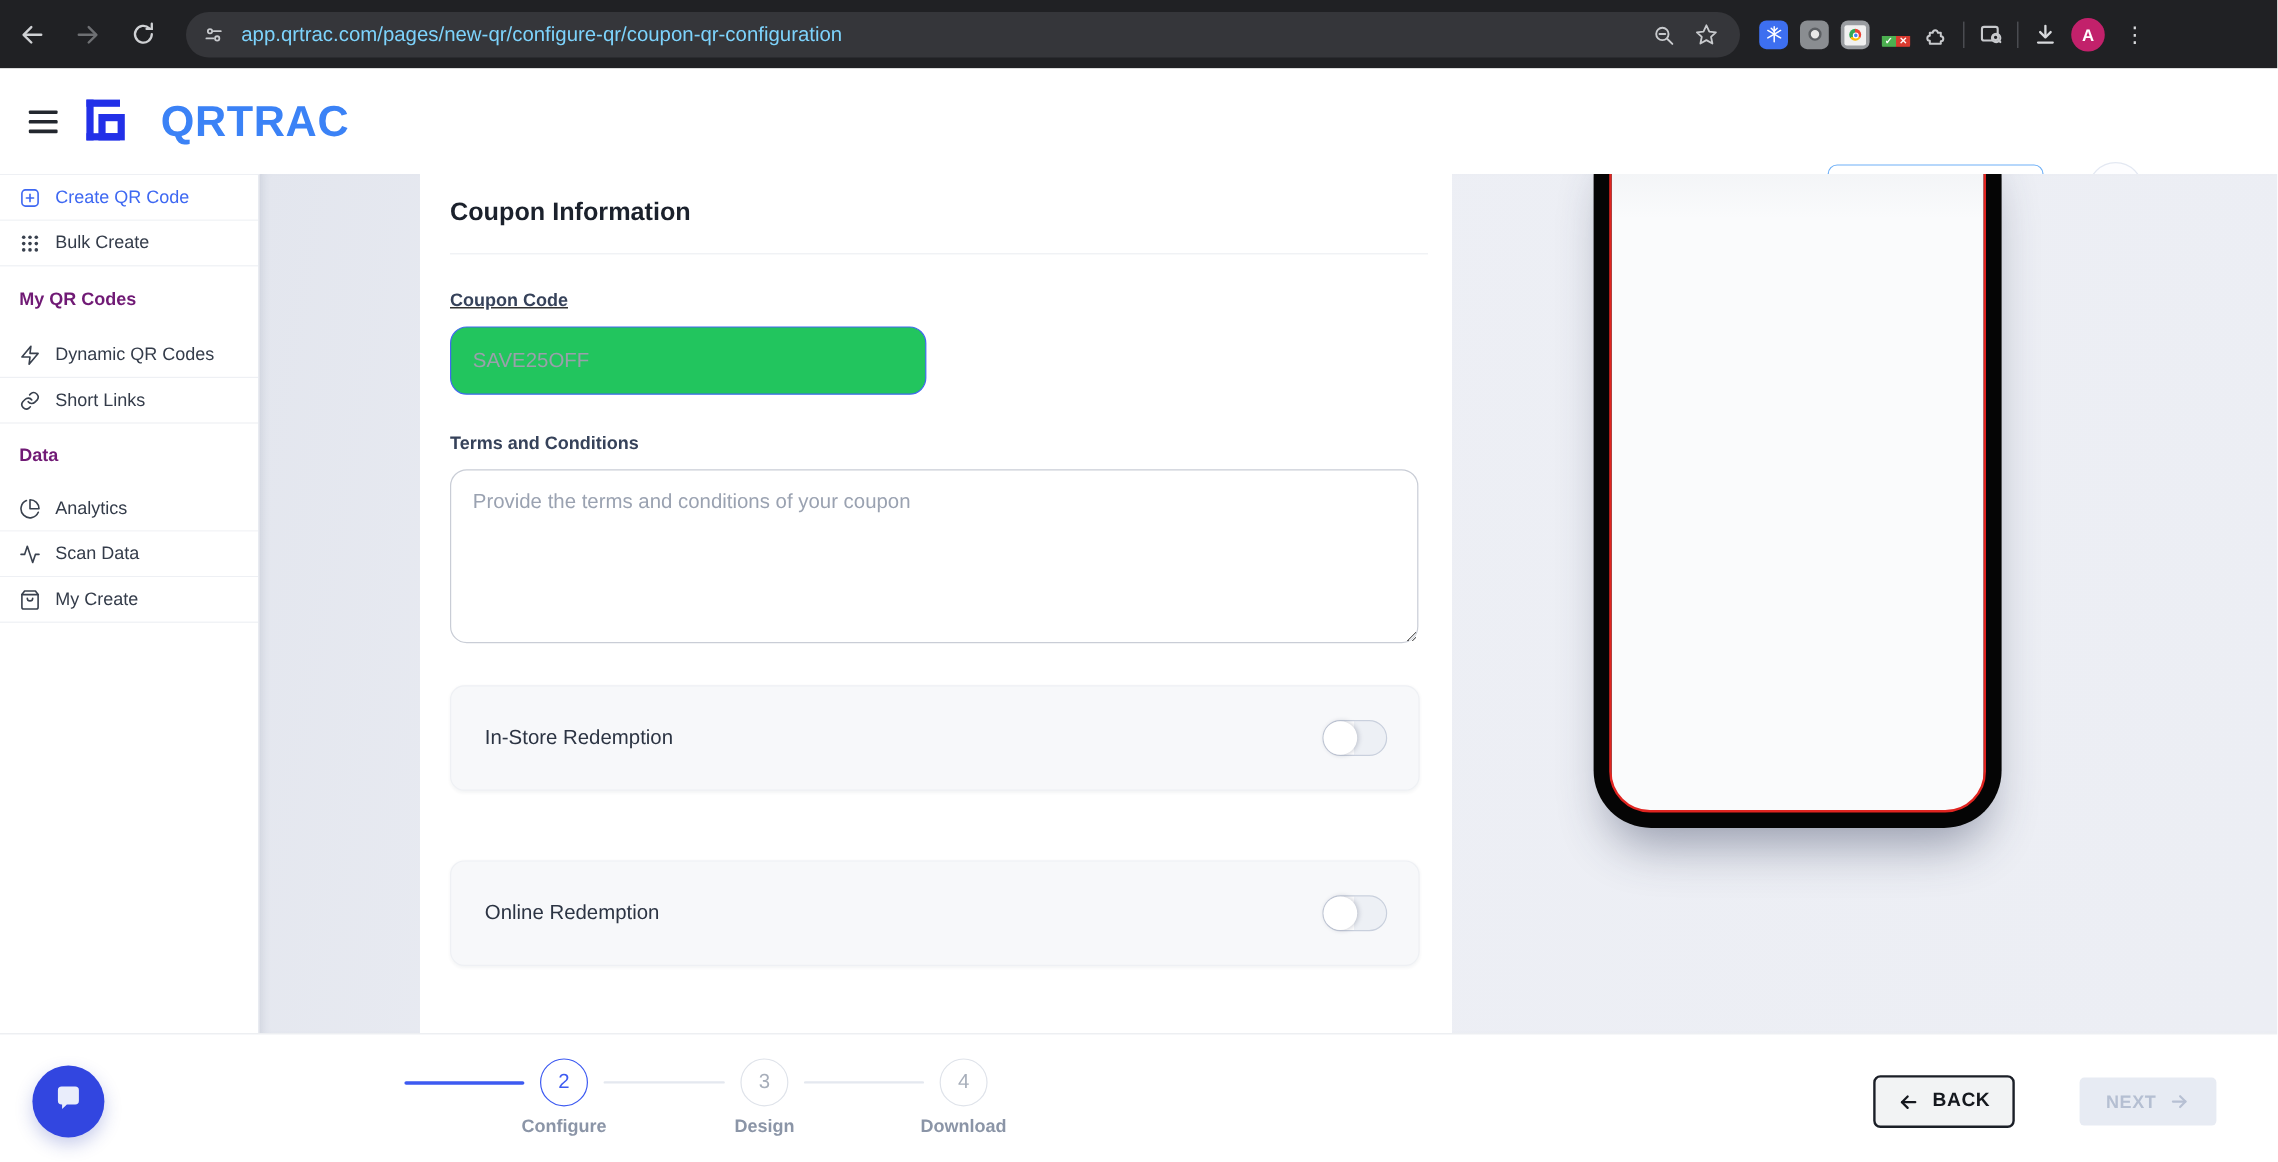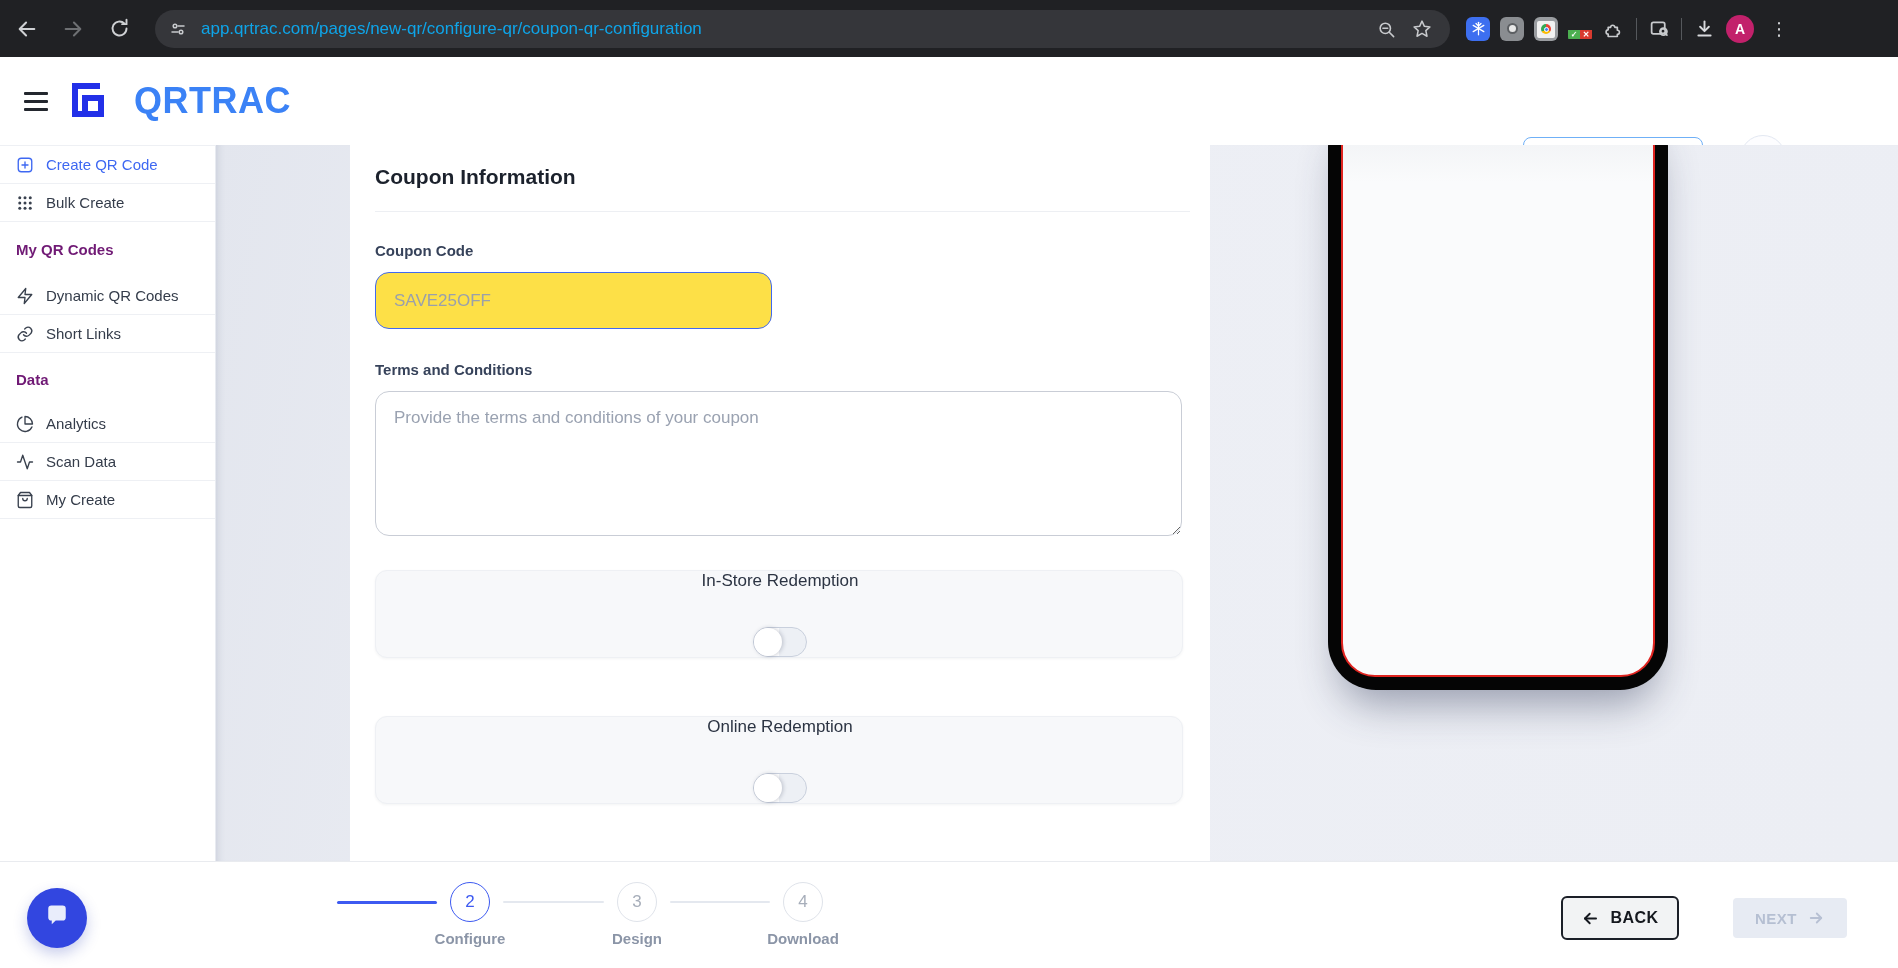--- a/index.html
+++ b/index.html
@@ -5,21 +5,21 @@
   * { box-sizing: border-box; margin: 0; padding: 0; }
   html,body { width:1898px; height:968px; font-family:"Liberation Sans",sans-serif; }
   .screen { position:relative; width:1898px; height:968px; background:#fff; overflow:hidden; }
 
   
   .browser { position:absolute; top:0; left:0; width:100%; height:57px; background:#202124; display:flex; align-items:center; }
   .b-btn { width:34px; height:34px; display:flex; align-items:center; justify-content:center; border-radius:50%; flex:0 0 auto; cursor:pointer; }
   .b-btn svg { display:block; }
   .back { margin-left:10px; } .fwd { margin-left:12px; } .reload { margin-left:12px; }
   .omnibox { position:absolute; left:155px; top:10px; width:1295px; height:38px; background:#35363a; border-radius:19px; display:flex; align-items:center; padding:0 14px; }
-  .omni-url { color:#0ea5e9; font-size:17px; margin-left:14px; flex:1; white-space:nowrap; overflow:hidden; }
+  .omni-url { color:#7dd3fc; font-size:17px; margin-left:14px; flex:1; white-space:nowrap; overflow:hidden; }
   .omni-right { display:flex; align-items:center; gap:16px; margin-right:4px; }
   .ext-row { position:absolute; left:1466px; top:0; height:57px; display:flex; align-items:center; gap:10px; }
   .ext-tile { width:24px; height:24px; border-radius:6px; display:flex; align-items:center; justify-content:center; cursor:pointer; }
   .tile-snow { background:#3d6ff0; }
   .tile-cam { background:#8a8d91; position:relative; }
   .cam-lens { width:11px; height:11px; border-radius:50%; background:#e8e8e8; border:2px solid #5c5f63; }
   .tile-shot { background:#9a9da1; position:relative; }
   .shot-inner { position:absolute; inset:4px 3px 3px 3px; background:#f1f1f1; border-radius:2px; display:flex; align-items:center; justify-content:center; }
   .chrome-dot { width:10px; height:10px; border-radius:50%; background:conic-gradient(#ea4335 0 33%, #fbbc05 33% 66%, #34a853 66% 100%); position:relative; }
   .chrome-dot::after { content:""; position:absolute; inset:2.5px; background:#4285f4; border-radius:50%; border:1px solid #fff; }
@@ -52,30 +52,30 @@
   .side-item svg { flex:0 0 auto; }
   .side-item.active { color:#3e68f2; }
   .side-section { height:55px; display:flex; align-items:center; padding-left:16px; color:#701a75; font-size:15px; font-weight:bold; }
   .side-section.short { height:52px; }
 
   .mainbg { position:absolute; left:216px; top:0; width:1682px; height:716px; background:linear-gradient(100deg,#e3e6ee 0%, #edeff5 35%, #eceef4 100%); box-shadow:inset 8px 0 10px -8px rgba(40,55,90,.18); }
   .formpanel { position:absolute; left:134px; top:0; width:860px; height:716px; background:#fff; padding:20px 20px 0 25px; }
   .form-title { font-size:21px; font-weight:bold; color:#1b212c; }
   .form-divider { height:1px; background:#edeff3; margin:22px 0 0 0; }
   .field-row { display:flex; gap:26px; margin-top:30px; }
-  .field-col { width:397px; }
+  .field-col { width:397px;text-decoration:underline; }
   .field-label { font-size:15px; font-weight:bold; color:#36425a; margin-bottom:13px; }
-  .text-input, .date-input { width:100%; height:57px; border:1.5px solid #4169f0; border-radius:14px; font-size:17px; padding:4px 18px; color:#3f454e; background:#fde047; outline:none; font-family:"Liberation Sans",sans-serif; }
+  .text-input, .date-input { width:100%; height:57px; border:1.5px solid #4169f0; border-radius:14px; font-size:17px; padding:4px 18px; color:#3f454e; background:#22c55e; outline:none; font-family:"Liberation Sans",sans-serif; }
   .text-input::placeholder { color:#9aa0ab; opacity:1; }
   .date-input { display:flex; align-items:center; justify-content:space-between; cursor:text; }
   .date-text { color:#4a4f57; }
   .terms-label { margin-top:32px; }
   .terms-area { width:807px; height:145px; border:1px solid #c9cdd6; border-radius:14px; padding:16px 18px; font-size:17px; color:#3f454e; resize:both; font-family:"Liberation Sans",sans-serif; outline:none; }
   .terms-area::placeholder { color:#9aa2b1; opacity:1; }
-  .toggle-card { width:808px; height:88px; background:#f7f8fa; border:1px solid #eef0f4; border-radius:12px; box-shadow:0 1px 3px rgba(25,35,65,.05); display:flex; align-items:center; justify-content:space-between; padding:0 26px 0 28px;flex-direction:column; }
+  .toggle-card { width:808px; height:88px; background:#f7f8fa; border:1px solid #eef0f4; border-radius:12px; box-shadow:0 1px 3px rgba(25,35,65,.05); display:flex; align-items:center; justify-content:space-between; padding:0 26px 0 28px; }
   .tc1 { margin-top:30px; } .tc2 { margin-top:58px; }
   .toggle-label { font-size:17px; color:#2c3443; }
   .switch { width:54px; height:30px; border-radius:15px; border:1.5px solid #c9d0dd; background:linear-gradient(90deg,#ffffff 0 48%, #edf0f5 48% 100%); position:relative; cursor:pointer; flex:0 0 auto; }
   .knob { position:absolute; left:0px; top:0px; width:28px; height:28px; border-radius:50%; background:#fff; box-shadow:1px 0 4px rgba(30,40,70,.25); }
 
   
   .preview { position:absolute; left:994px; top:0; width:688px; height:716px; overflow:hidden; }
   .phone { position:absolute; left:118px; top:-45px; width:340px; height:590px; background:#050505; border-radius:48px; box-shadow:0 26px 40px -12px rgba(50,60,90,.45); }
   .phone-screen { position:absolute; inset:13px; border:2px solid #e02420; border-radius:34px; background:linear-gradient(180deg,#eef0f3 0%, #fafbfc 12%, #fafbfc 100%); }
 

